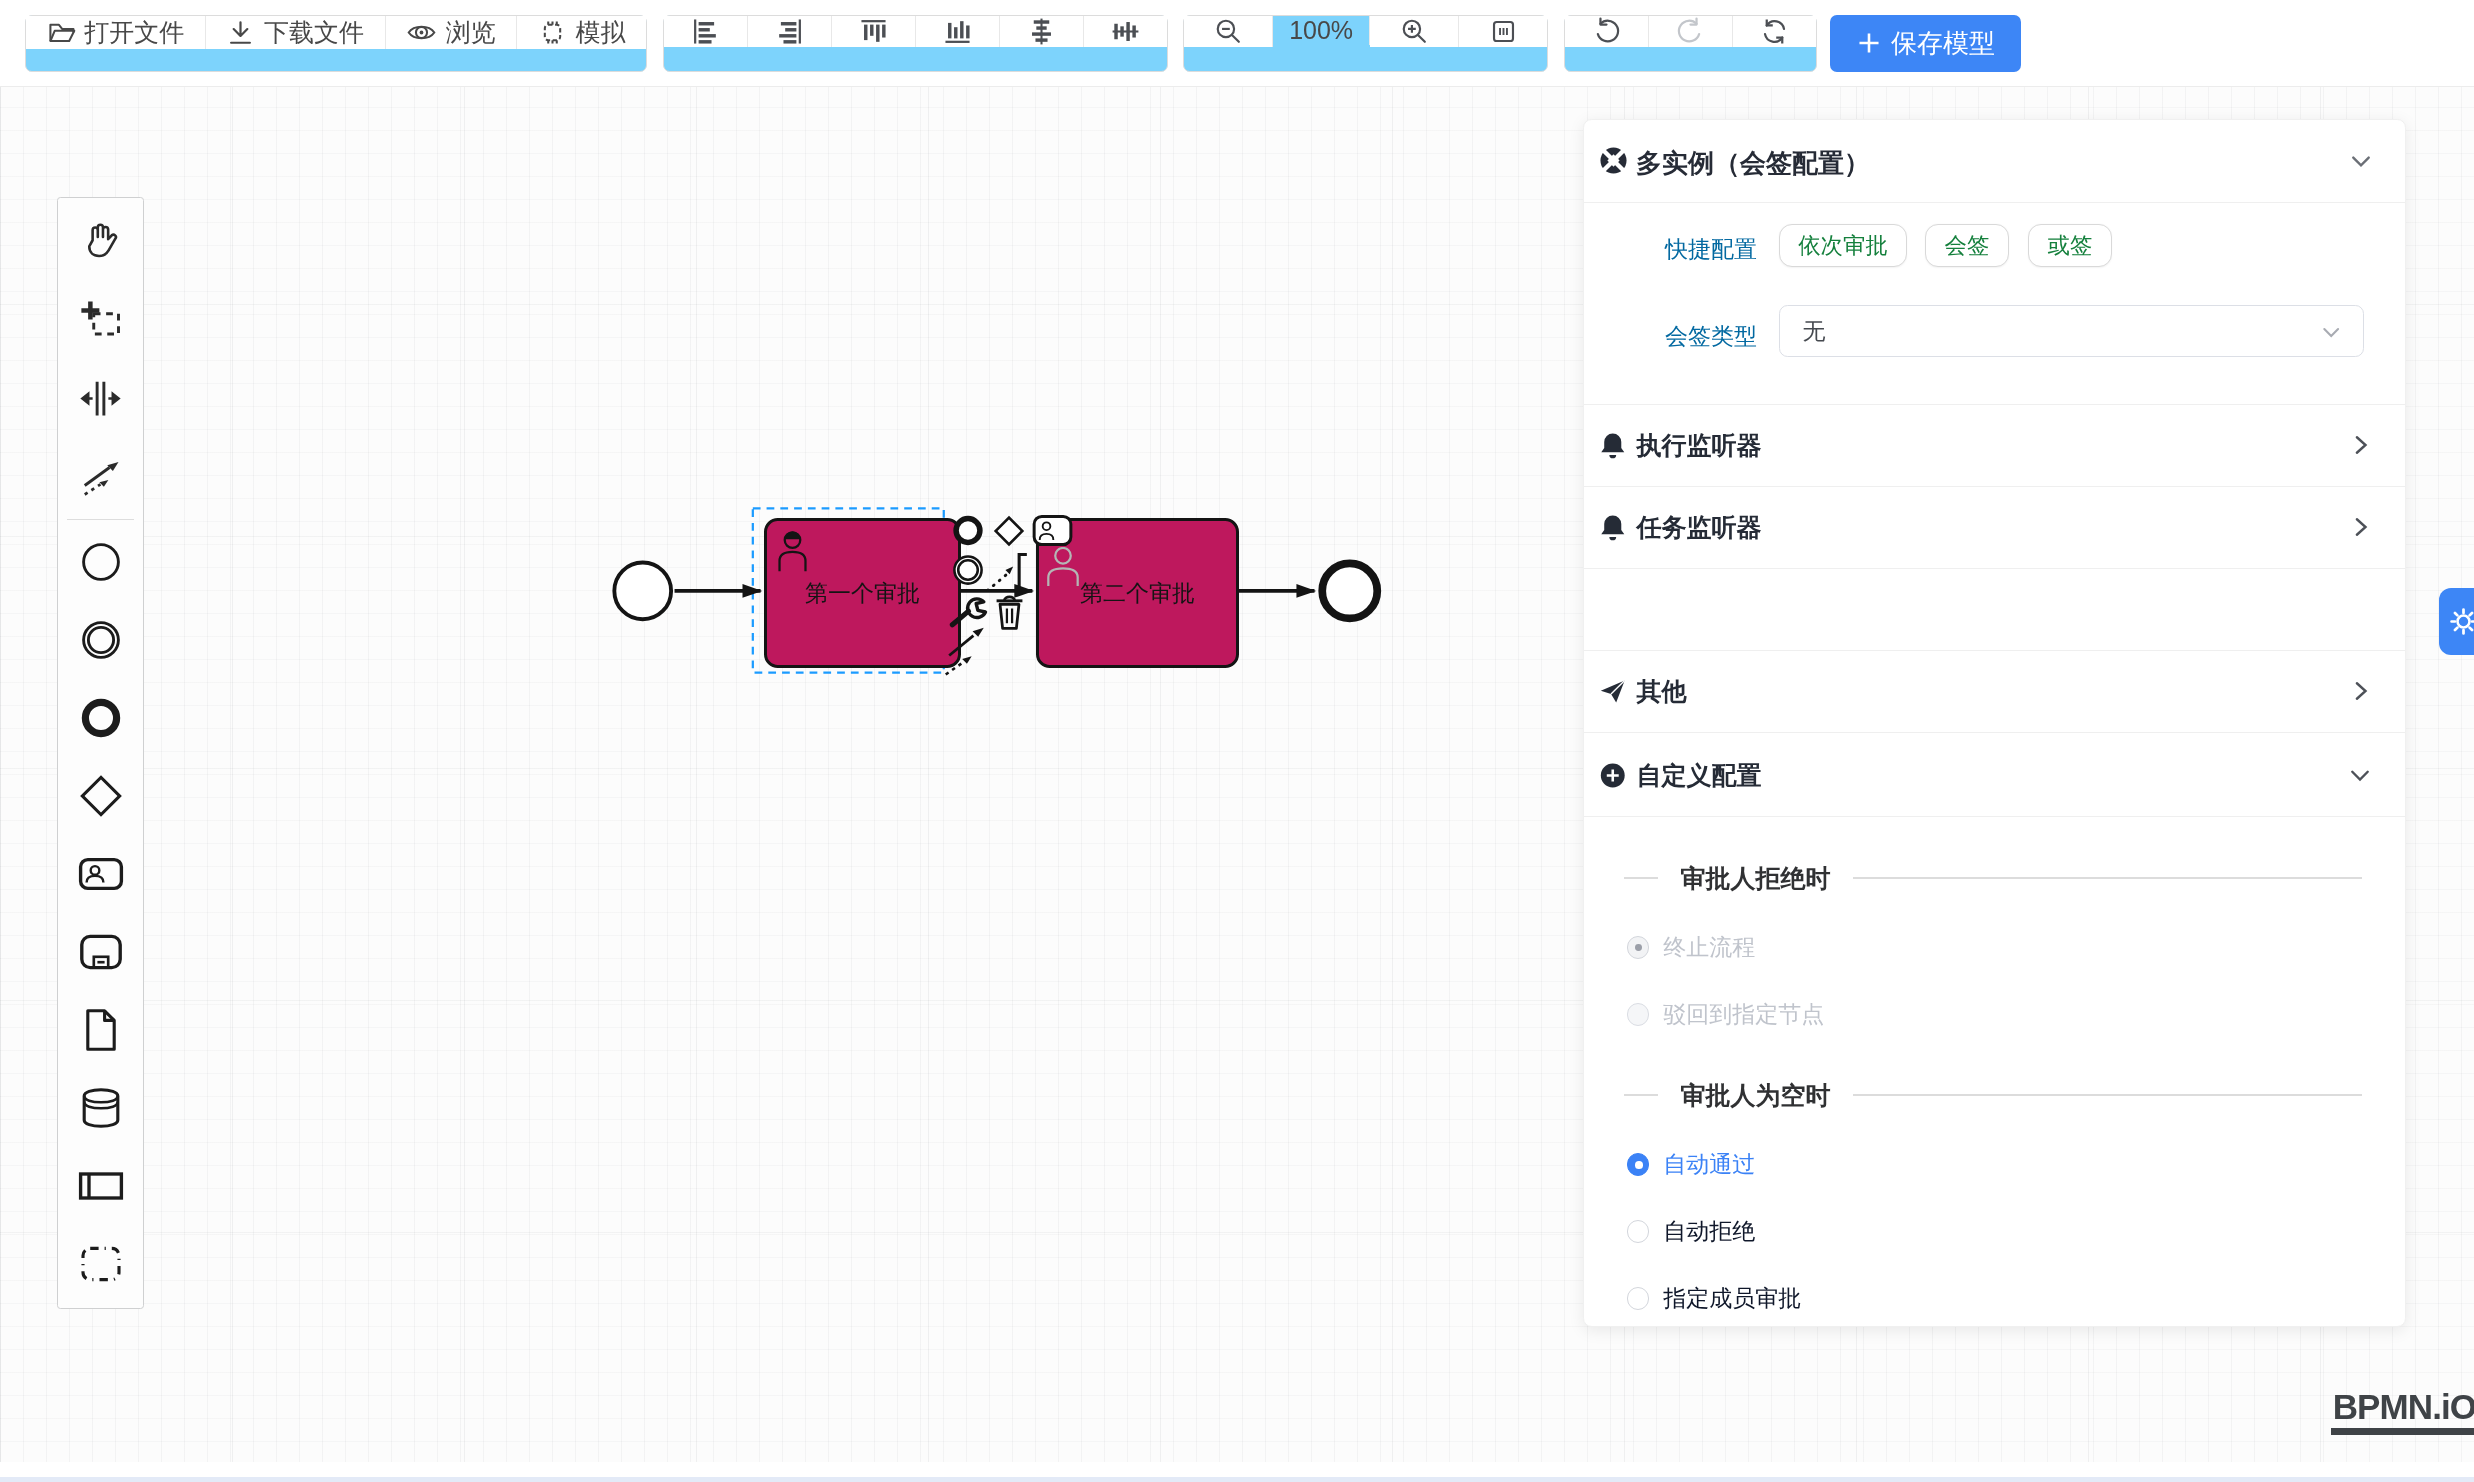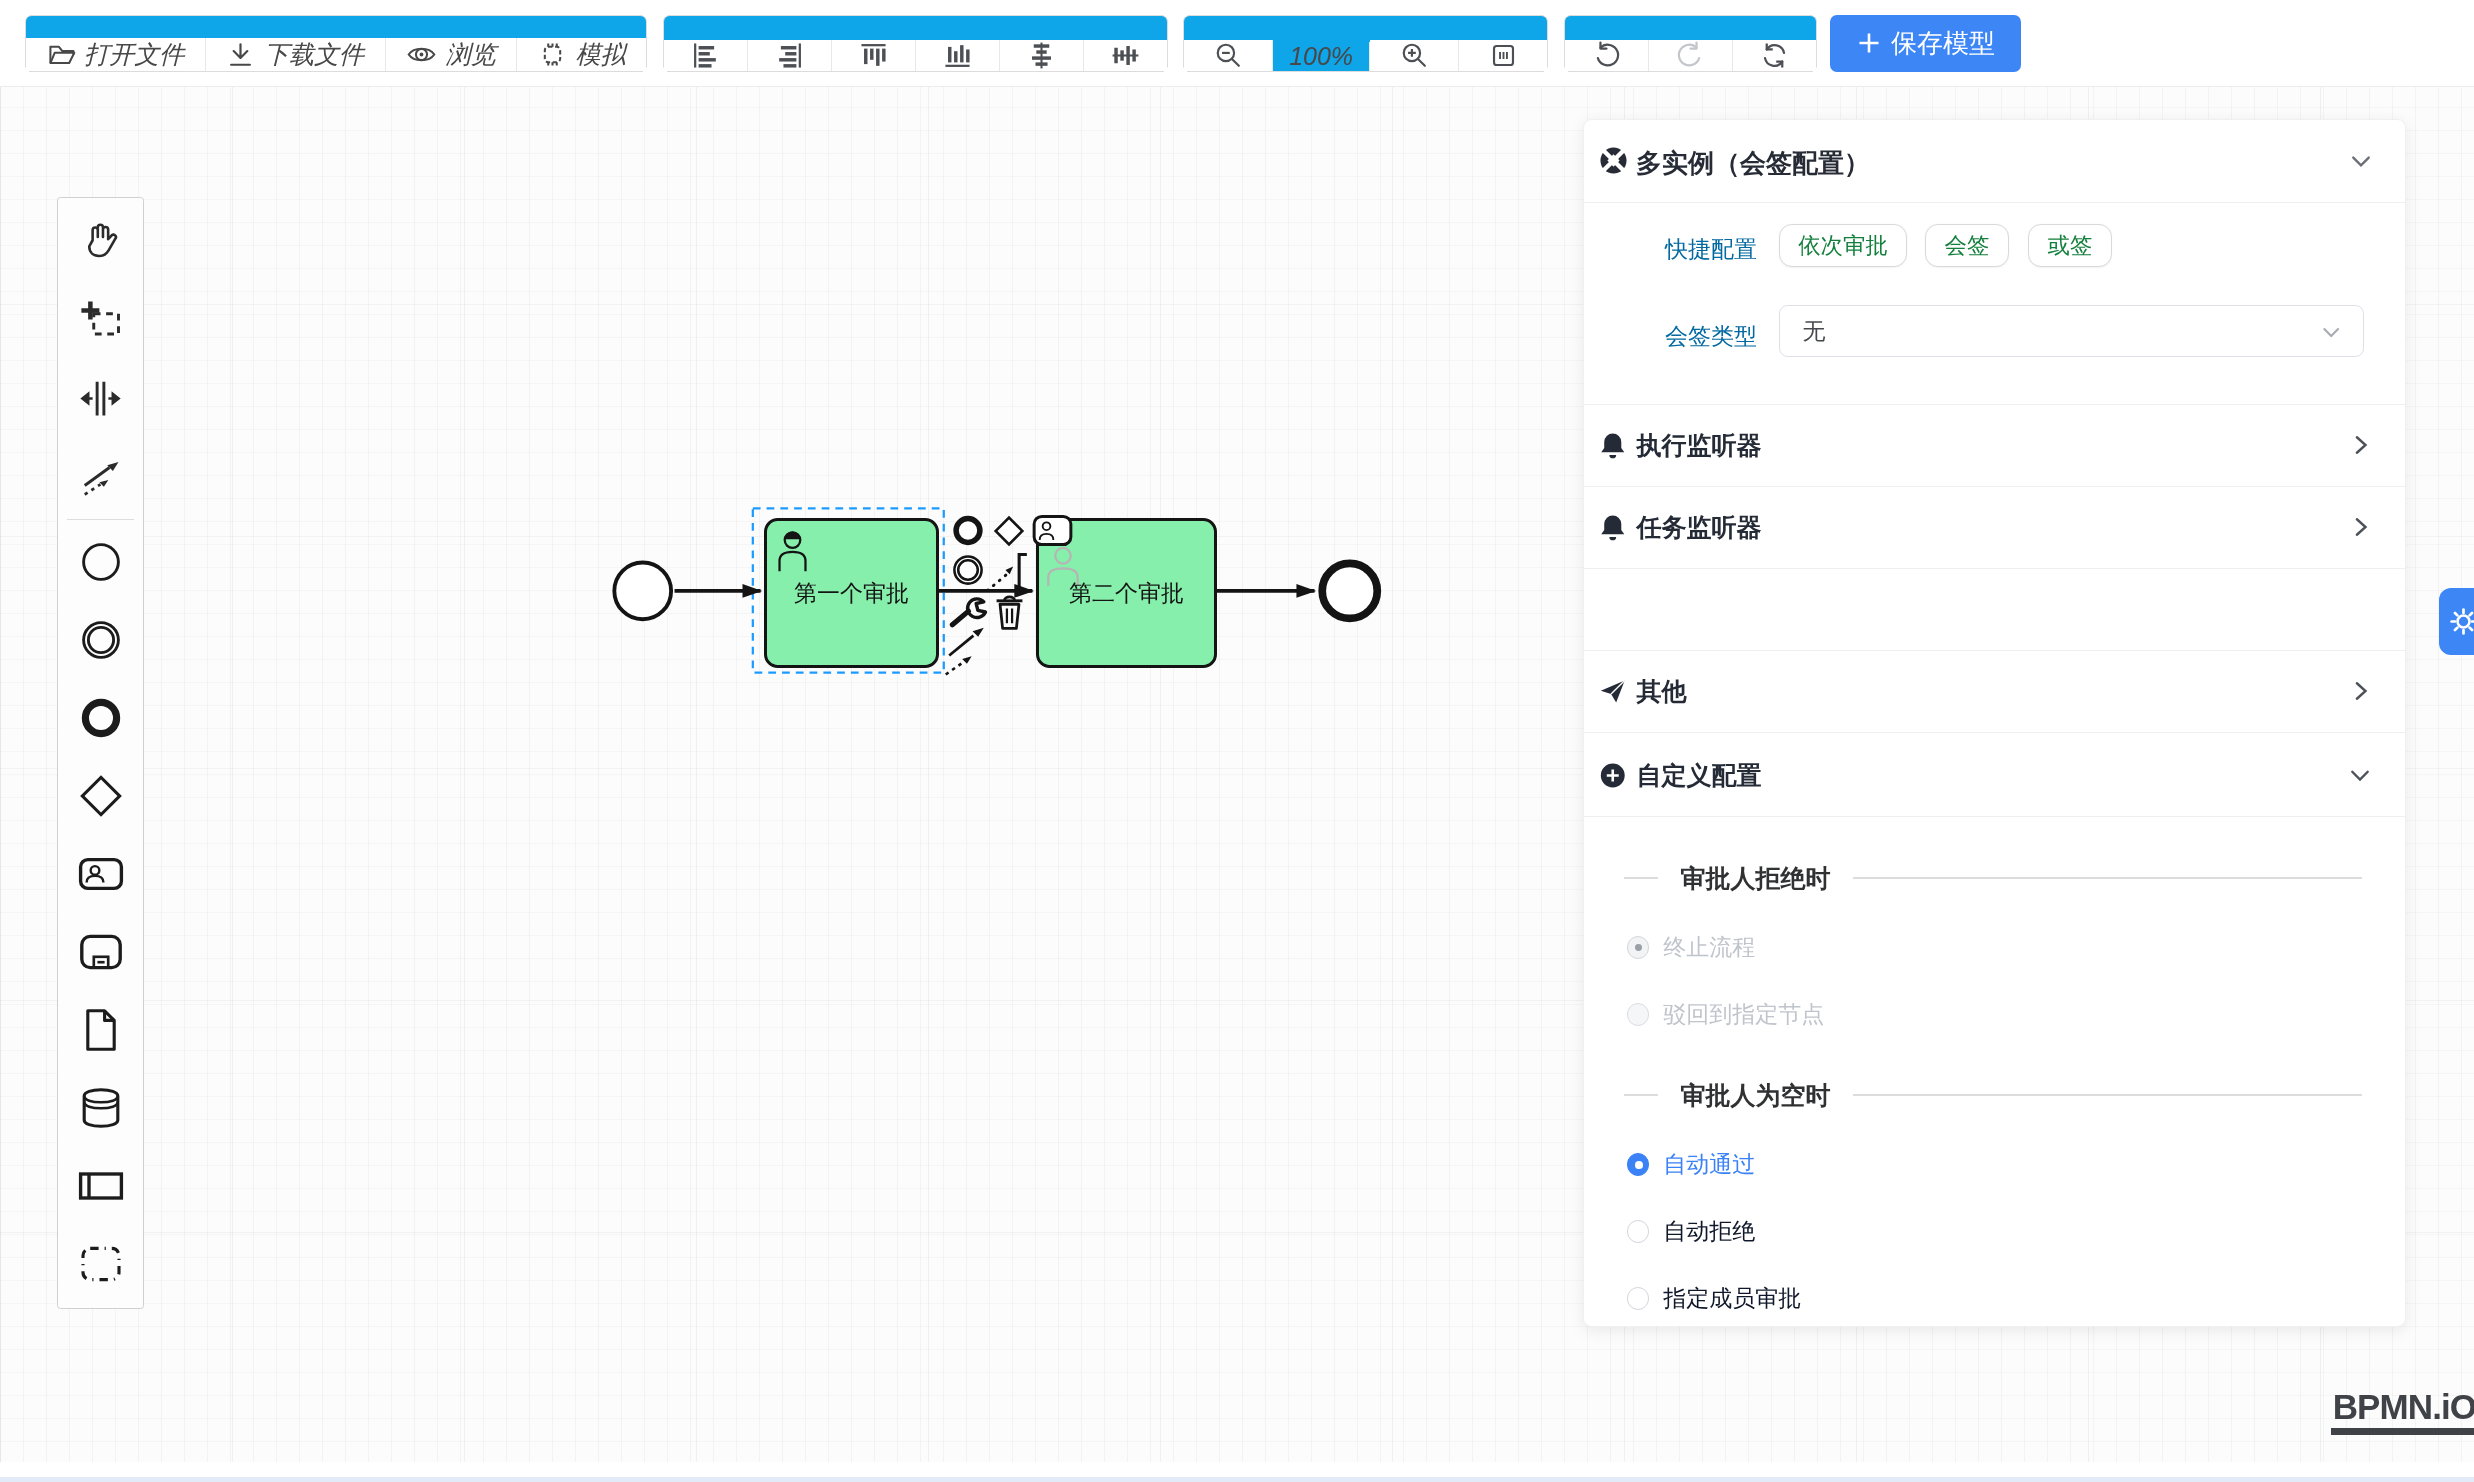--- a/index.html
+++ b/index.html
@@ -11,37 +11,37 @@
     background-image:
       repeating-linear-gradient(90deg, rgba(80,85,95,0.055) 0 0.9px, transparent 0.9px 23px),
       repeating-linear-gradient(0deg,  rgba(80,85,95,0.04)  0 0.9px, transparent 0.9px 23px),
       repeating-linear-gradient(90deg, rgba(80,85,95,0.075) 0 0.9px, transparent 0.9px 232px),
       repeating-linear-gradient(0deg,  rgba(80,85,95,0.06)  0 0.9px, transparent 0.9px 232px);}
   #bottom-white{position:absolute;left:0;bottom:5.2px;width:100%;height:14.6px;background:#fff;}
   #bottom-strip{position:absolute;left:0;bottom:0;width:100%;height:5.2px;background:#e3eaf7;}
   
   #toolbar{position:absolute;left:0;top:0;width:100%;height:86px;background:#fff;
            border-bottom:0.9px solid #ececec;display:flex;align-items:center;z-index:30;}
-  .tb-group{display:flex;align-items:flex-end;border:0.9px solid #dcdcdc;border-radius:6.9px;background:#0ea5e9;height:55px;font-style:italic;}
+  .tb-group{display:flex;align-items:flex-start;border:0.9px solid #dcdcdc;border-radius:6.9px;background:#7dd3fc;height:55px;}
   .tb-btn{display:flex;align-items:center;gap:8.6px;padding:0 20.6px;font-size:25px;color:#484848;
           border-right:0.9px solid #e8e8e8;cursor:pointer;background:#fff;}
   .tb-btn:last-child{border-right:none;}
   .tb-icon-btn{width:83px;justify-content:center;padding:0;}
   .tb-btn svg{display:block;}
   #save-btn{display:flex;align-items:center;gap:8.6px;height:57px;padding:0 26px;margin-left:13.8px;
             background:#3d86f6;color:#fff;font-size:26px;border-radius:6.9px;cursor:pointer;}
   .zoom-level{width:96px;display:flex;align-items:center;justify-content:center;font-size:25px;color:#484848;
               border-right:0.9px solid #e8e8e8;}
   
   #palette{position:absolute;left:57px;top:197px;width:85px;background:#fdfdfd;border:0.9px solid #cfd0d1;
            border-radius:3.4px;z-index:20;padding:5.2px 0;}
   .pal-item{height:78px;display:flex;align-items:center;justify-content:center;cursor:pointer;}
   .pal-sep{height:0.9px;background:#ddd;margin:3.4px 8.6px;}
   
-  .task{position:absolute;background:#86efac;border:3.4px solid #141414;border-radius:13.8px;z-index:6;}
+  .task{position:absolute;background:#be185d;border:3.4px solid #141414;border-radius:13.8px;z-index:6;padding-left:22px;}
   .task-label{position:absolute;left:0;right:0;top:50%;transform:translateY(-50%);
               text-align:center;font-size:23px;color:#141414;}
   .task svg{position:absolute;}
   #diagram-svg{position:absolute;left:0;top:0;z-index:5;pointer-events:none;}
   .ctx{position:absolute;z-index:12;cursor:pointer;}
   
   #panel{position:absolute;left:1583px;top:119px;width:821px;height:1206px;background:#fff;
          border:0.9px solid #f0f0f0;border-radius:8.6px;box-shadow:0 3.4px 15.5px rgba(0,0,0,0.08);z-index:25;}
   .pdiv{position:absolute;left:0;width:821px;height:0.9px;background:#efefef;}
   .p-label{position:absolute;left:0;width:173px;text-align:right;font-size:23px;color:#0369a1;}

